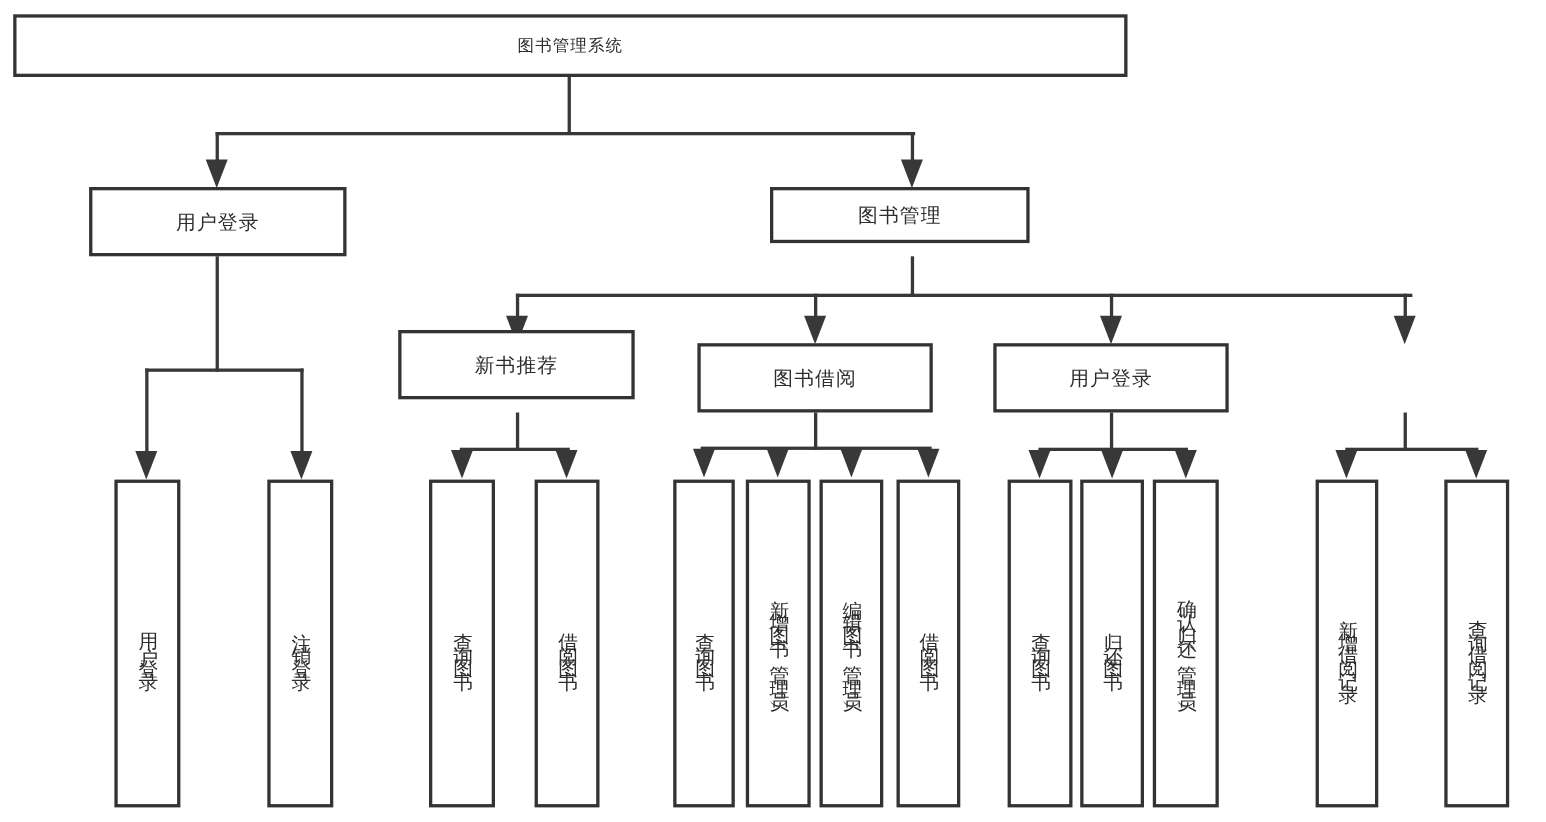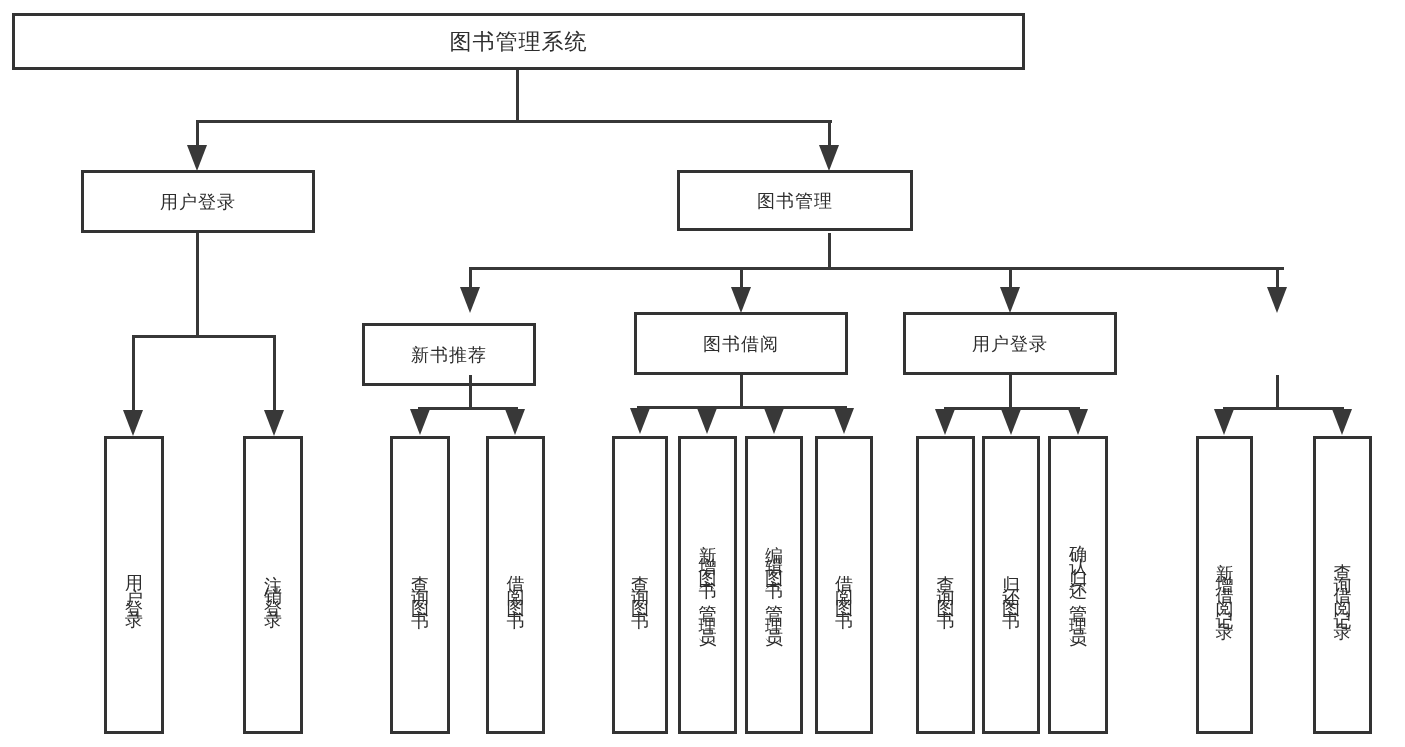--- a/index.html
+++ b/index.html
@@ -18,21 +18,21 @@
     display:flex;
     align-items:center;
     justify-content:center;
   }
   .box .lbl{
     color:#2d2d2d;
     font-size:18px;
     letter-spacing:1px;
     white-space:nowrap;
   }
-  .box.root .lbl{font-size:22px;}
+  .box.root .lbl{font-size:15px;}
   .box.v .lbl{
     writing-mode:vertical-rl;
     text-orientation:mixed;
     letter-spacing:12px;
     font-size:18px;
     white-space:normal;
     line-height:1;
   }
   .line{
     position:absolute;
@@ -68,21 +68,21 @@
   <div class="line" style="left:516px;top:70px;width:3px;height:52px"></div>
   <div class="line" style="left:196px;top:120px;width:636px;height:3px"></div>
   <div class="line" style="left:196px;top:120px;width:3px;height:30px"></div>
   <div class="arrow" style="left:187px;top:145px"></div>
   <div class="line" style="left:828px;top:120px;width:3px;height:30px"></div>
   <div class="arrow" style="left:819px;top:145px"></div>
 
   <div class="box" style="left:81px;top:170px;width:234px;height:63px">
     <span class="lbl">用户登录</span>
   </div>
-  <div class="box" style="left:677px;top:170px;width:236px;height:61px">
+  <div class="box" style="left:700px;top:170px;width:236px;height:51px">
     <span class="lbl">图书管理</span>
   </div>
 
   <div class="line" style="left:196px;top:233px;width:3px;height:105px"></div>
   <div class="line" style="left:132px;top:335px;width:144px;height:3px"></div>
   <div class="line" style="left:132px;top:335px;width:3px;height:77px"></div>
   <div class="arrow" style="left:123px;top:410px"></div>
   <div class="line" style="left:273px;top:335px;width:3px;height:77px"></div>
   <div class="arrow" style="left:264px;top:410px"></div>
 
@@ -90,21 +90,21 @@
   <div class="line" style="left:469px;top:267px;width:815px;height:3px"></div>
   <div class="line" style="left:469px;top:267px;width:3px;height:23px"></div>
   <div class="arrow" style="left:460px;top:287px"></div>
   <div class="line" style="left:740px;top:267px;width:3px;height:23px"></div>
   <div class="arrow" style="left:731px;top:287px"></div>
   <div class="line" style="left:1009px;top:267px;width:3px;height:23px"></div>
   <div class="arrow" style="left:1000px;top:287px"></div>
   <div class="line" style="left:1276px;top:267px;width:3px;height:23px"></div>
   <div class="arrow" style="left:1267px;top:287px"></div>
 
-  <div class="box" style="left:362px;top:323px;width:174px;height:63px">
+  <div class="box" style="left:362px;top:300px;width:215px;height:63px">
     <span class="lbl">新书推荐</span>
   </div>
   <div class="box" style="left:634px;top:312px;width:214px;height:63px">
     <span class="lbl">图书借阅</span>
   </div>
   <div class="box" style="left:903px;top:312px;width:214px;height:63px">
     <span class="lbl">用户登录</span>
   </div>
 
   <div class="line" style="left:469px;top:375px;width:3px;height:35px"></div>

